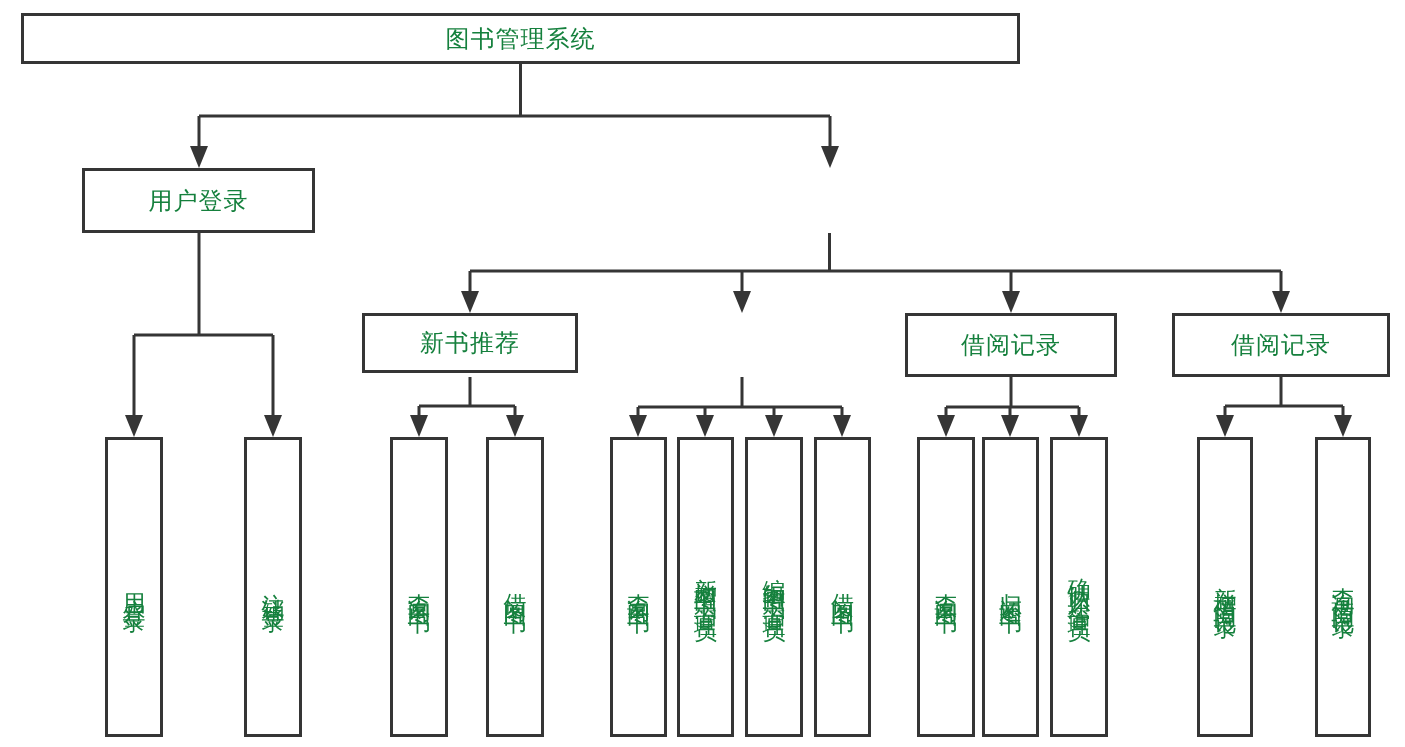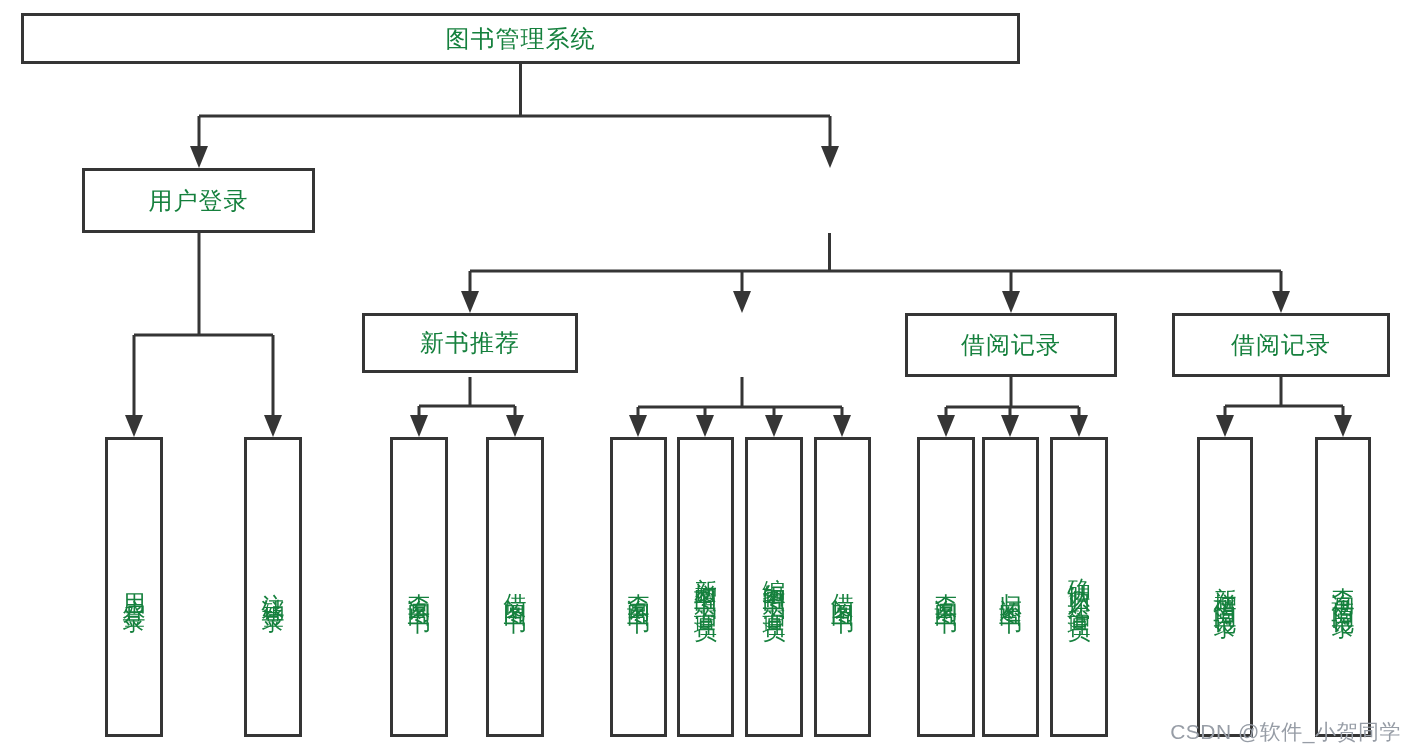--- a/index.html
+++ b/index.html
@@ -108,14 +108,13 @@
   <div class="box vbox" id="n-leaf-c2">编辑图书（管理员）</div>
   <div class="box vbox" id="n-leaf-c3">借阅图书</div>
 
   <div class="box vbox" id="n-leaf-d0">查询图书</div>
   <div class="box vbox" id="n-leaf-d1">归还图书</div>
   <div class="box vbox" id="n-leaf-d2">确认归还（管理员）</div>
 
   <div class="box vbox" id="n-leaf-e0">新增借阅记录</div>
   <div class="box vbox" id="n-leaf-e1">查询借阅记录</div>
 
-  <div id="watermark">CSDN @软件_小贺同学</div>
 </div>
 
 </body></html>

